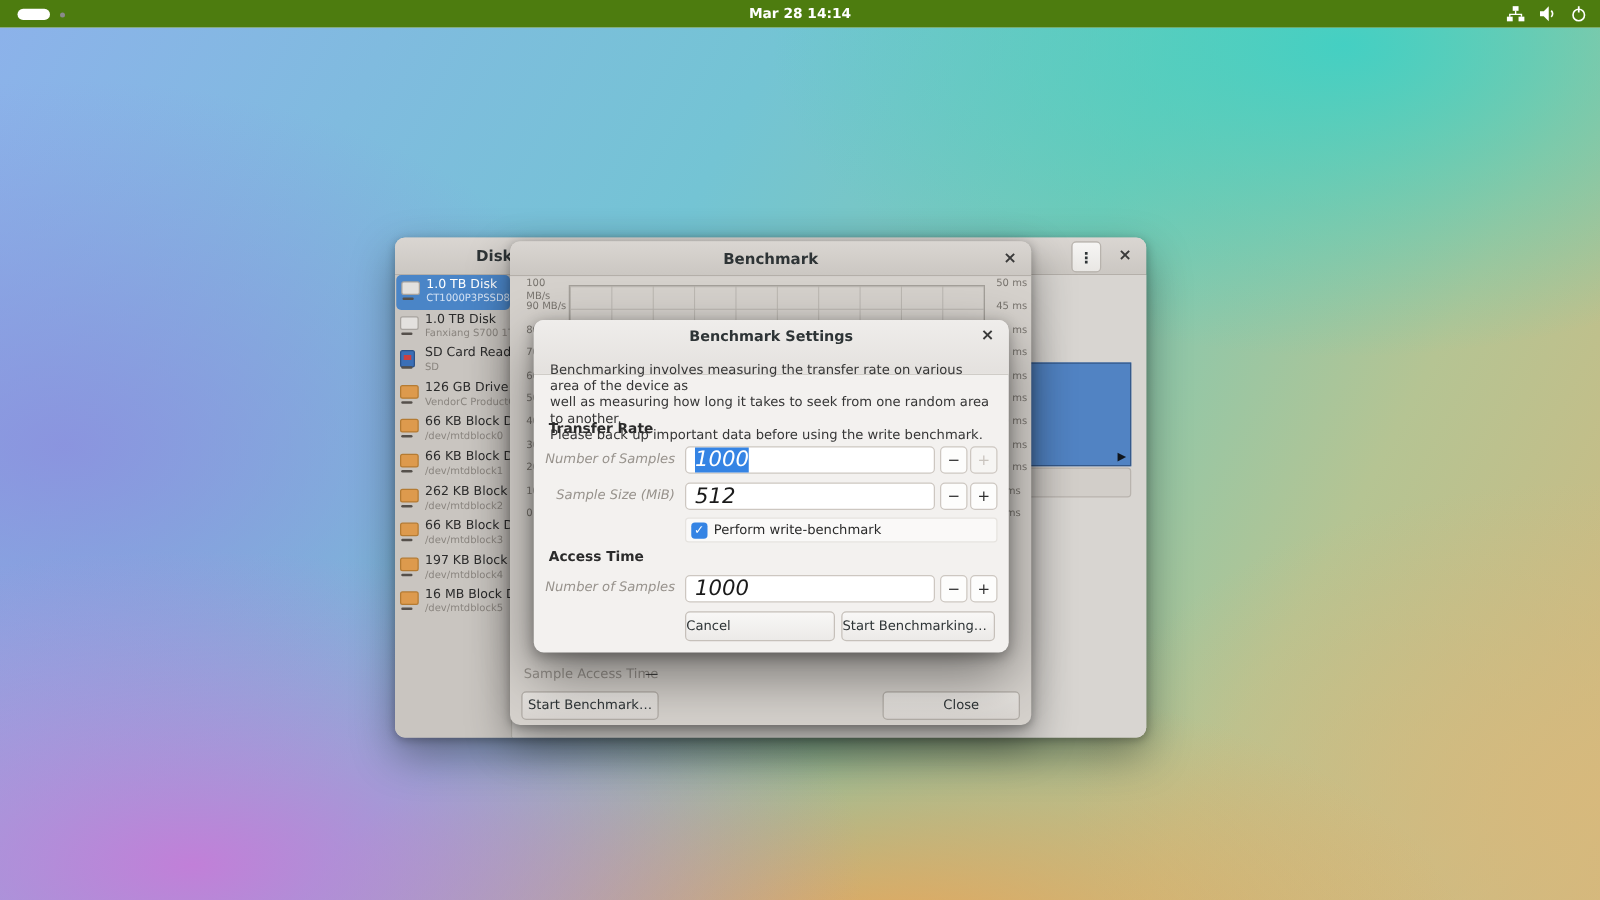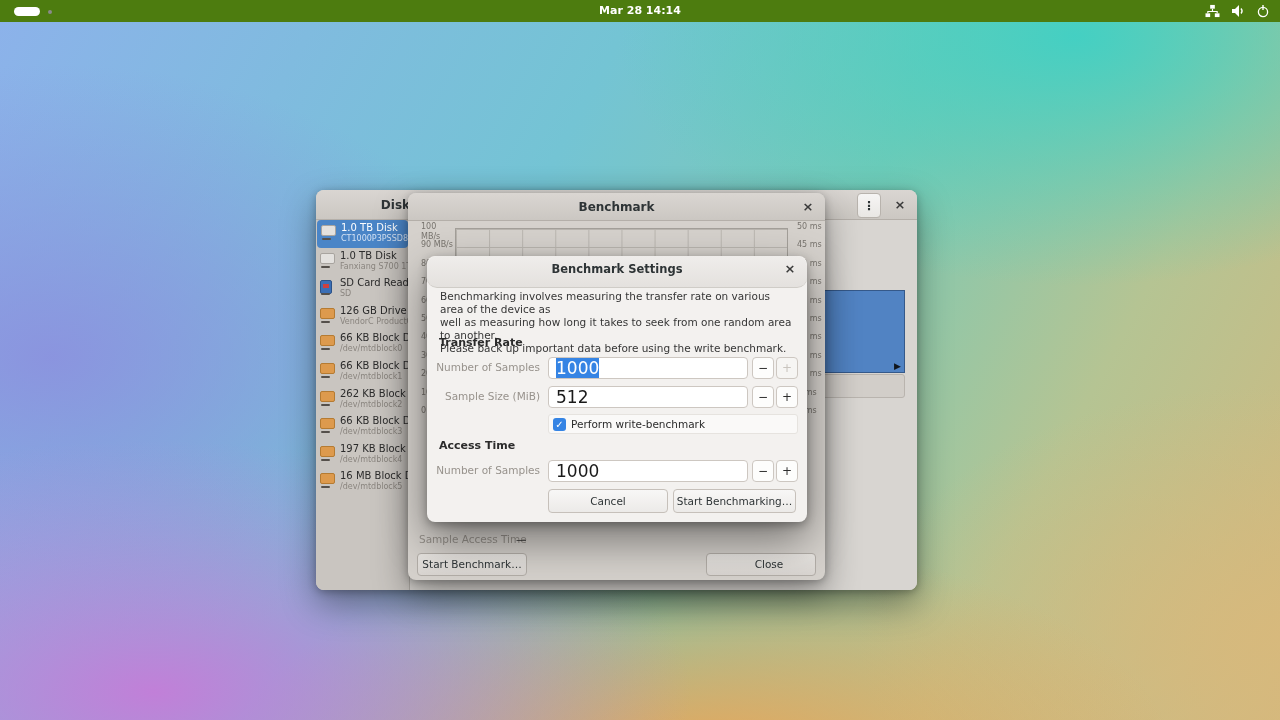--- a/index.html
+++ b/index.html
@@ -96,30 +96,30 @@
   #avg-access-value { position:absolute; left:97px; top:0; color:#2e2e2e; }
   .gtk-btn { position:absolute; height:23px; line-height:21px; text-align:center;
     font-size:10.5px; color:#2e3436; border:1px solid #b2ada7; border-radius:4px;
     background:linear-gradient(#e8e5e1,#d9d5d1); }
   #start-benchmark-btn { left:9px; top:360px; width:110px; }
   #benchmark-close-btn { right:9px; top:360px; width:110px;padding-left:16px; }
 
   
   #settings-dialog { left:427px; top:256px; width:380px; height:266px; background:#f3f1ef;
     box-shadow:0 3px 10px rgba(0,0,0,.3), 0 18px 44px rgba(0,0,0,.45); }
-  #settings-dialog .headerbar { height:32px;
-    background:linear-gradient(#efedeb,#e4e1de); border-bottom:1px solid #cfccc7;border-radius:10px; }
+  #settings-dialog .headerbar { height:44px;
+    background:linear-gradient(#efedeb,#e4e1de); border-bottom:1px solid #cfccc7; }
   #settings-title { top:0; line-height:26px; font-size:11.5px; }
   #settings-close { right:8px; top:4px; }
   #settings-desc { position:absolute; left:13px; top:34px; width:354px;
     font-size:10.5px; line-height:13px; color:#363636; white-space:pre-line; }
   .section-heading { position:absolute; left:12px; font-size:11px; font-weight:bold; color:#2b2b2b; }
   #heading-transfer { top:80px; }
   #heading-access { top:183px; }
-  .field-row { position:absolute; left:0; width:344px; height:23px; }
+  .field-row { position:absolute; left:0; width:344px; height:23px;font-style:italic; }
   .field-label { position:absolute; left:0; top:4px; width:113px; text-align:right;
     font-size:10.5px; color:#97928c; }
   .entry { position:absolute; left:121px; top:0; width:200px; height:22px;
     background:#fff; border:1px solid #cdc7c1; border-radius:4px;
     font-size:17px; color:#1a1a1a; line-height:20px; padding-left:7px; }
   .entry .sel { background:#3584e4; color:#fff; }
   .spin-btn { position:absolute; top:0; width:22px; height:22px; background:#fdfdfc;
     border:1px solid #cdc7c1; border-radius:4px; text-align:center; line-height:20px;
     font-size:12px; color:#2e2e2e; }
   .spin-minus { left:325px; }
@@ -127,21 +127,21 @@
   .spin-btn.disabled { color:#c9c4be; background:#f6f5f3; }
   #row-tr-samples { top:101px; }
   #row-tr-size { top:130px; }
   #write-benchmark-row { position:absolute; left:121px; top:158px; width:250px; height:20px;
     background:#faf9f8; border:1px solid #e6e3df; border-radius:3px; }
   #write-benchmark-checkbox { position:absolute; left:4px; top:3px; width:13px; height:13px;
     border-radius:3px; background:#3584e4; color:#fff; font-size:10px; line-height:13px;
     text-align:center; }
   #write-benchmark-label { position:absolute; left:22px; top:3px; font-size:10.5px; color:#2b2b2b; }
   #row-at-samples { top:204px; }
-  .dlg-btn { position:absolute; top:233px; height:24px; line-height:22px; text-align:center;
+  .dlg-btn { position:absolute; top:233px; height:24px; line-height:22px; 
     font-size:10.5px; color:#2e3436; border:1px solid #c6c0ba; border-radius:4px;
     background:linear-gradient(#f8f7f6,#eceae8); }
   #cancel-btn { left:121px; width:120px; }
   #start-benchmarking-btn { left:246px; width:123px; }
 </style>
 </head>
 <body>
 
 <div id="topbar">
   <div id="activities-pill"></div>

